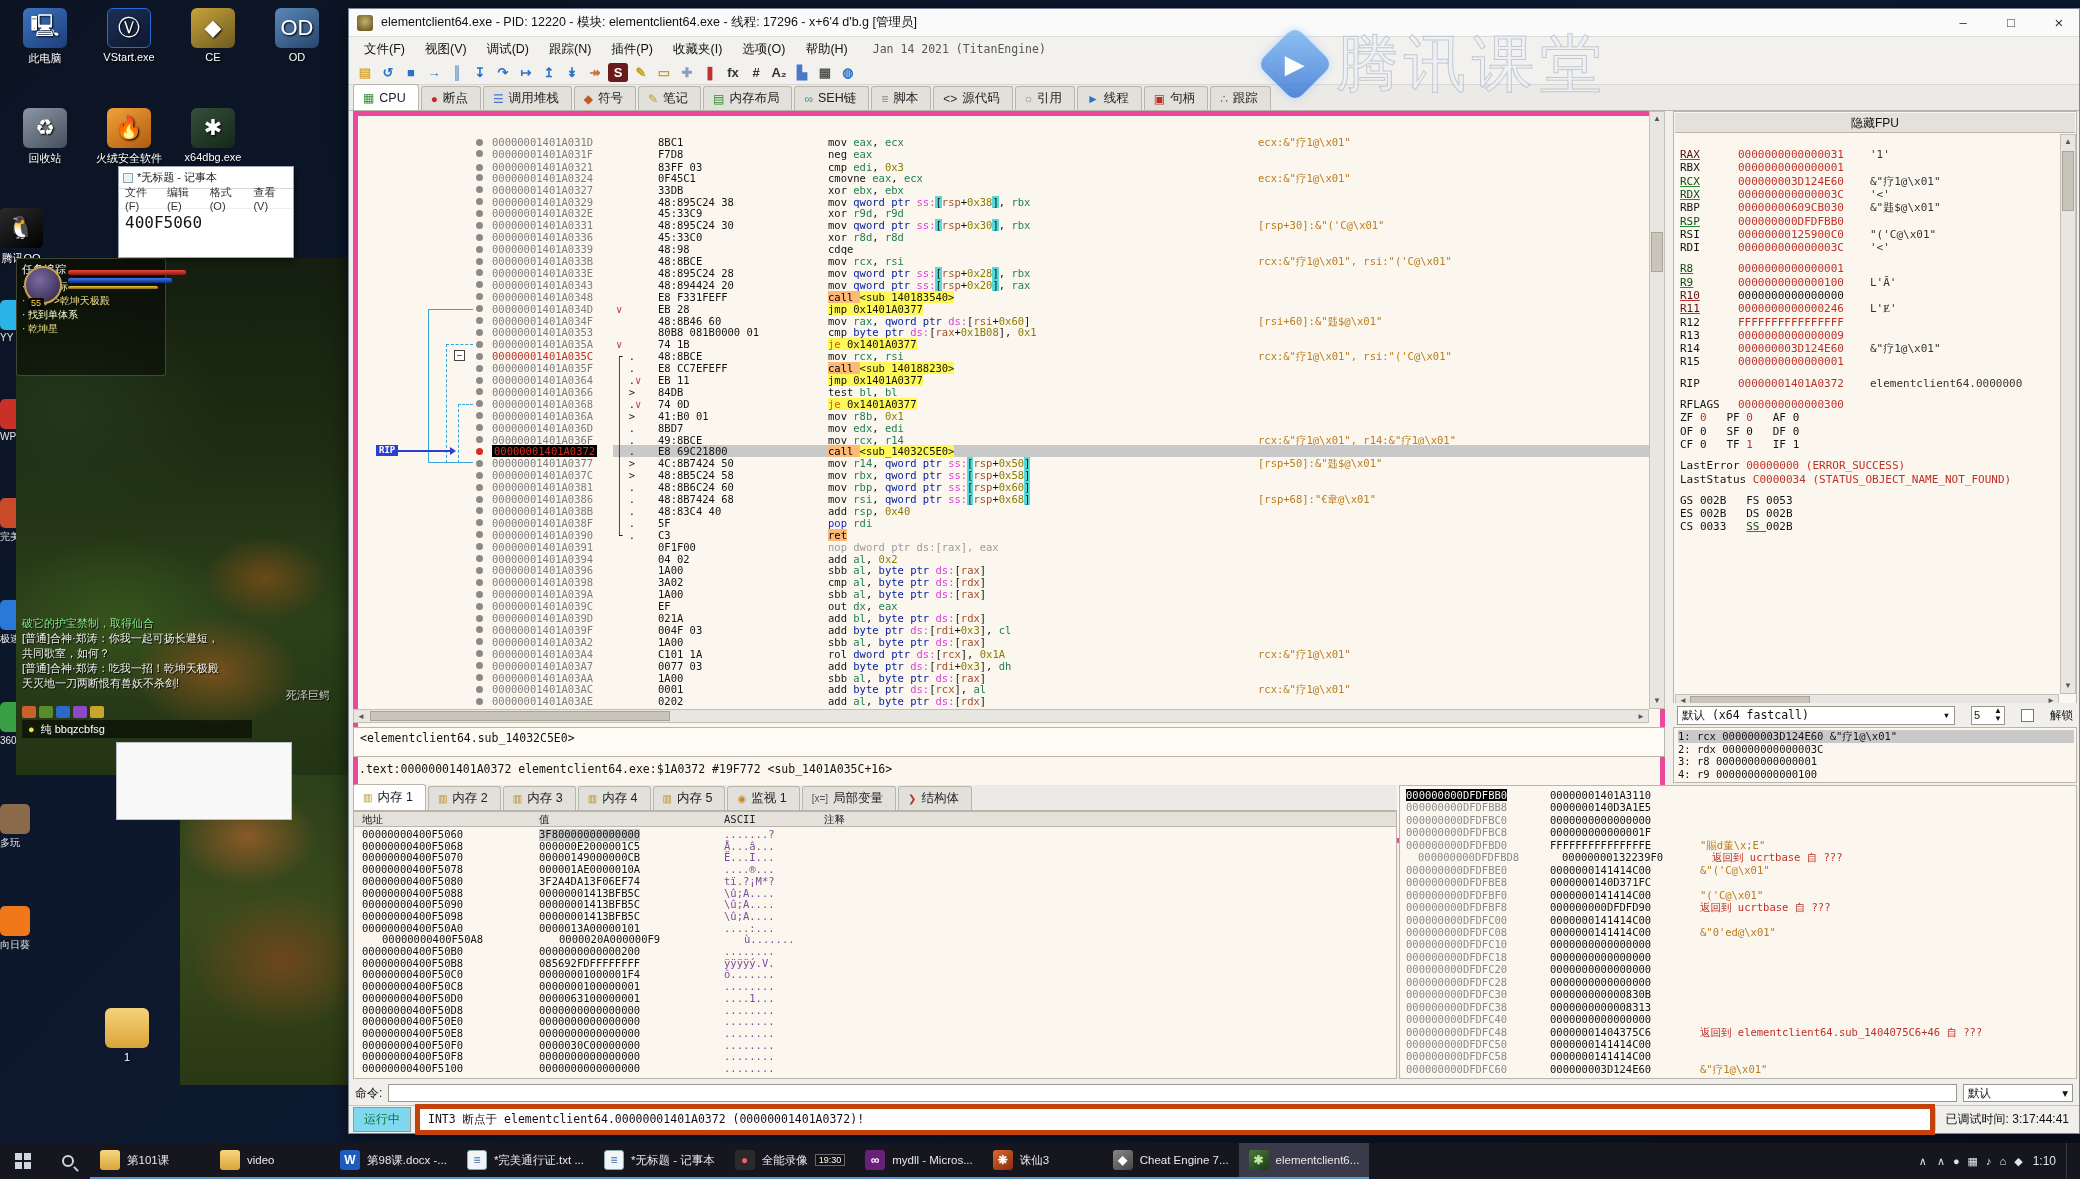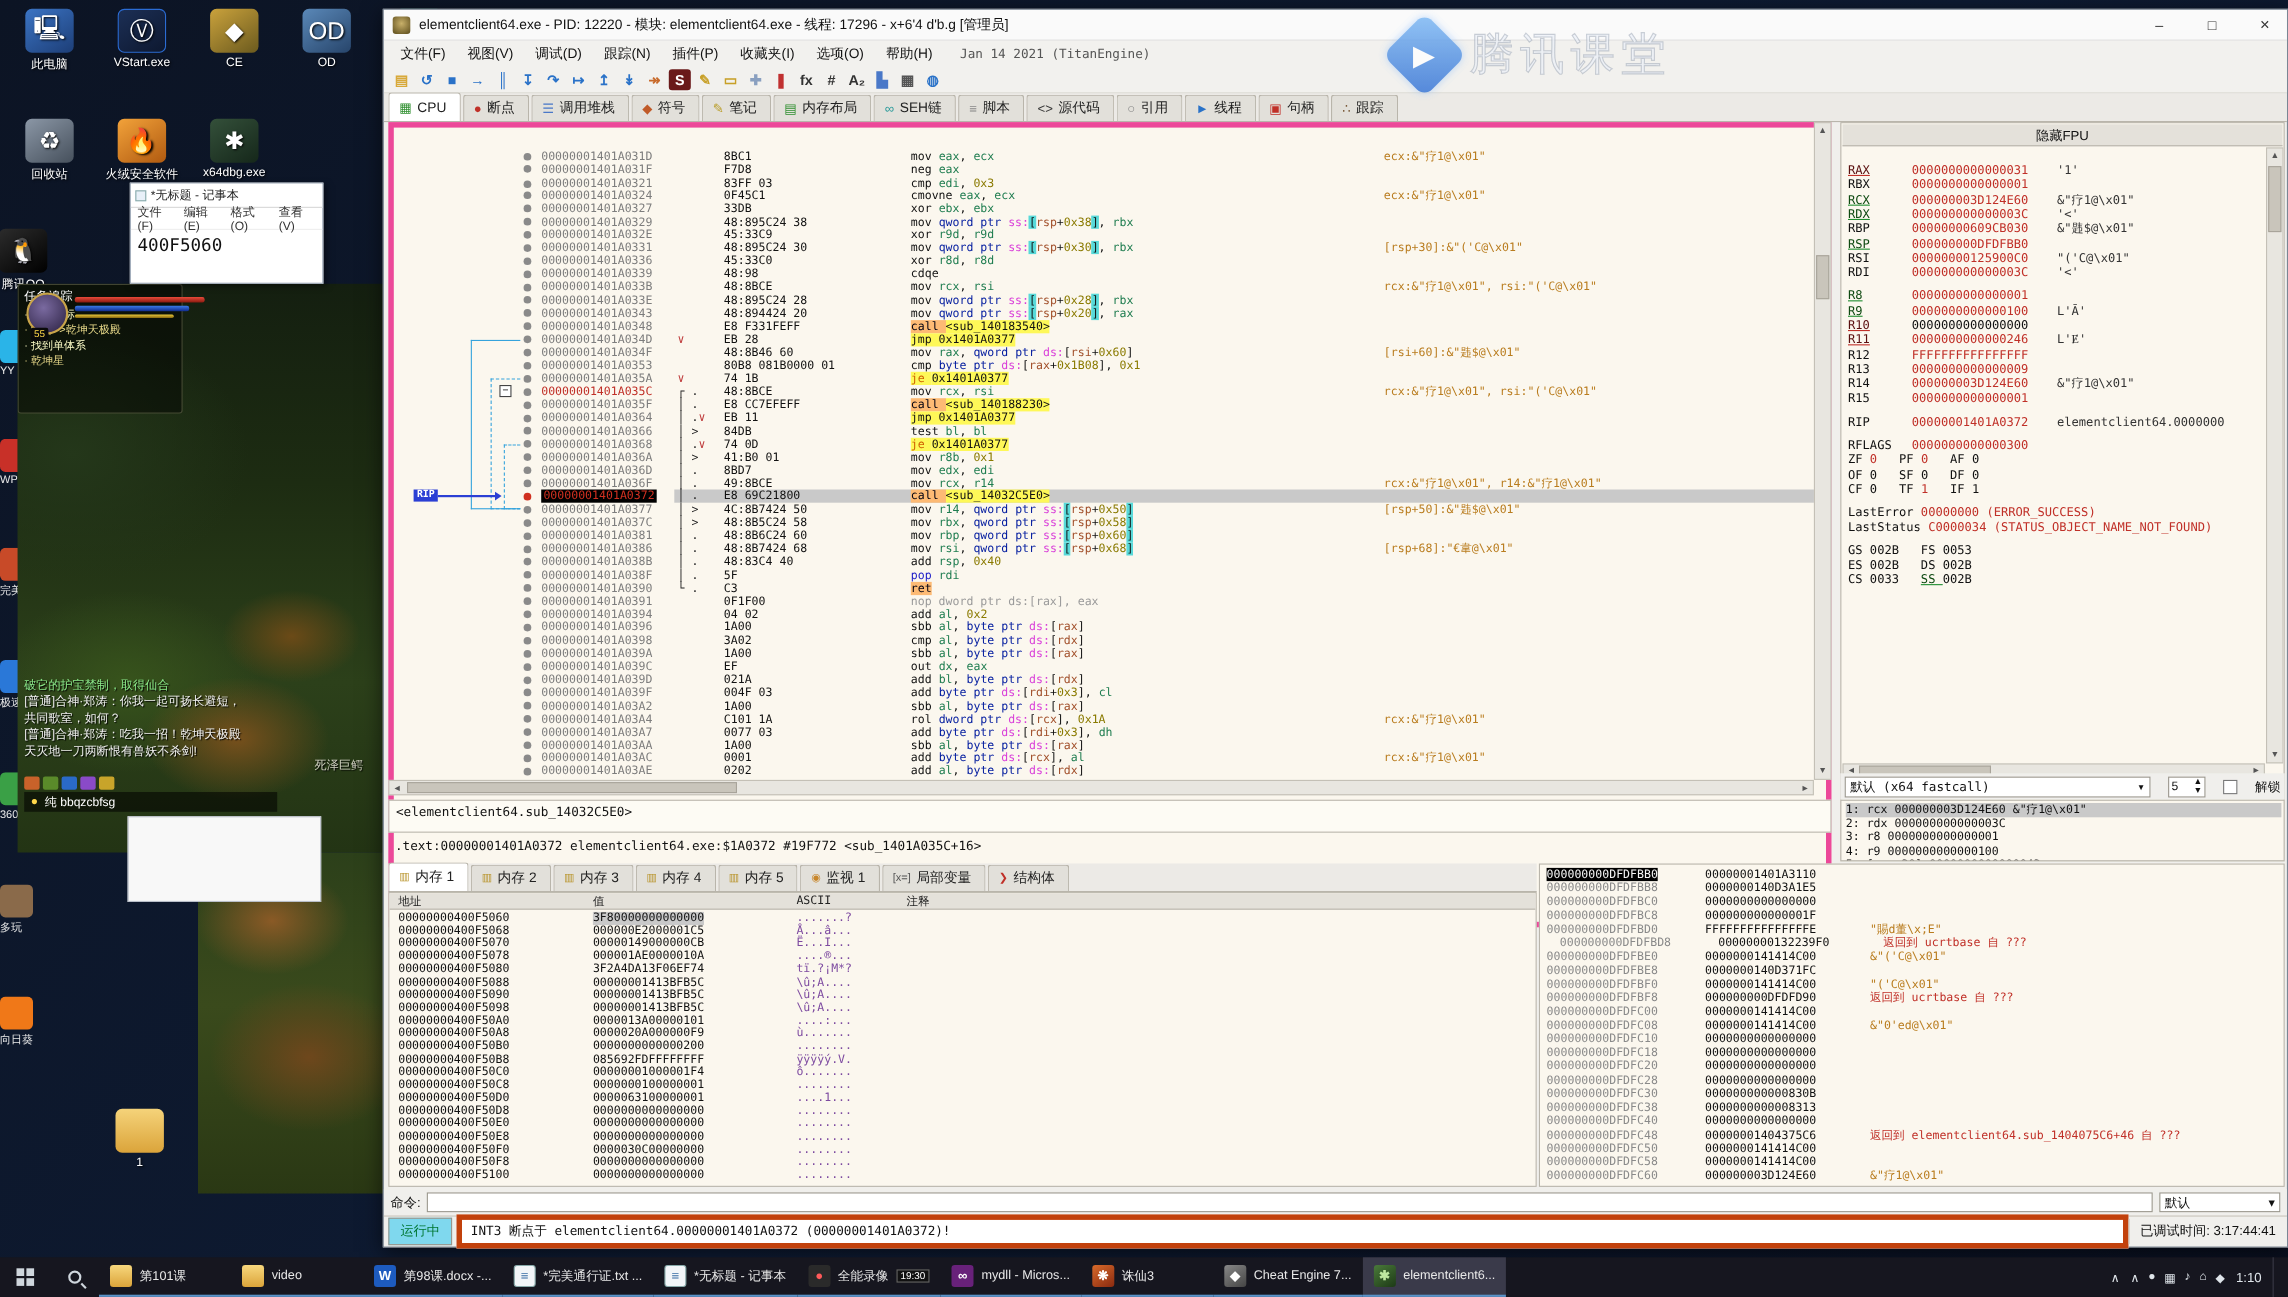--- a/index.html
+++ b/index.html
@@ -45,21 +45,21 @@
   #quest .qh{color:#fff;font-size:11px;margin-bottom:3px}
   #quest .ql{line-height:14px;white-space:nowrap;overflow:hidden}
   #quest .ql:nth-child(odd){color:#fdfdc8}
   .chatline{font-size:11px;line-height:15px;text-shadow:1px 1px 1px #000;white-space:nowrap}
   #chatin{background:rgba(0,0,0,.55);color:#fff;font-size:11px;height:18px;display:flex;align-items:center;padding:0 6px;gap:6px}
   .chip{width:14px;height:12px;border-radius:2px;display:inline-block}
   
   #wm{left:1268px;top:22px;z-index:6;display:flex;align-items:center;gap:14px;opacity:.8;pointer-events:none}
   #wm .logo{width:54px;height:54px;transform:rotate(45deg);background:linear-gradient(135deg,#7ab8f5,#2b6cd4);border-radius:10px;display:flex;align-items:center;justify-content:center;box-shadow:0 0 8px rgba(120,180,255,.6)}
   #wm .logo span{transform:rotate(-45deg);color:#fff;font-size:26px}
-  #wm .wtxt{font-size:40px;color:rgba(235,240,248,.85);letter-spacing:6px;-webkit-text-stroke:1px rgba(150,160,175,.6)}
+  #wm .wtxt{font-size:62px;color:rgba(235,240,248,.85);letter-spacing:6px;-webkit-text-stroke:1px rgba(150,160,175,.6)}
   
   #dbg{left:348px;top:8px;width:1732px;height:1126px;background:#f0efec;border:1px solid #7a8694;box-shadow:0 4px 18px rgba(0,0,0,.6);z-index:3;font-size:12px;color:#111}
   #titlebar{left:0;top:0;width:100%;height:28px;background:#fafafa;display:flex;align-items:center;padding-left:8px;gap:8px;border-bottom:1px solid #dcdcdc}
   #titlebar .appico{width:16px;height:16px;background:radial-gradient(circle at 50% 40%,#c8b06a,#5a4a1a);border-radius:3px}
   #titlebar .t{font-size:12.5px;color:#111;flex:1;white-space:nowrap;overflow:hidden}
   .wbtn{width:40px;height:27px;display:flex;align-items:center;justify-content:center;font-size:13px;color:#333}
   .wbtn:last-child{font-size:15px}
   #menubar{left:0;top:28px;width:100%;height:24px;display:flex;align-items:center;gap:2px;padding:0 6px;background:#f2f1ee}
   #menubar .mi{padding:3px 9px;font-size:12.5px;color:#111}
   #menubar .mdate{margin-left:14px;font-family:"DejaVu Sans Mono",monospace;font-size:11.5px;color:#555}
@@ -577,21 +577,21 @@
     <div></div>
   <div class="mrow" style="top: 17px;"><span class="ma">00000000400F5060</span><span class="mv sel">3F80000000000000</span><span class="masc">.......?</span></div>
       <div class="mrow" style="top: 28.7px;"><span class="ma">00000000400F5068</span><span class="mv">000000E2000001C5</span><span class="masc">Å...â...</span></div>
       <div class="mrow" style="top: 40.4px;"><span class="ma">00000000400F5070</span><span class="mv">00000149000000CB</span><span class="masc">Ë...I...</span></div>
       <div class="mrow" style="top: 52.1px;"><span class="ma">00000000400F5078</span><span class="mv">000001AE0000010A</span><span class="masc">....®...</span></div>
       <div class="mrow" style="top: 63.8px;"><span class="ma">00000000400F5080</span><span class="mv">3F2A4DA13F06EF74</span><span class="masc">tï.?¡M*?</span></div>
       <div class="mrow" style="top: 75.5px;"><span class="ma">00000000400F5088</span><span class="mv">00000001413BFB5C</span><span class="masc">\û;A....</span></div>
       <div class="mrow" style="top: 87.2px;"><span class="ma">00000000400F5090</span><span class="mv">00000001413BFB5C</span><span class="masc">\û;A....</span></div>
       <div class="mrow" style="top: 98.9px;"><span class="ma">00000000400F5098</span><span class="mv">00000001413BFB5C</span><span class="masc">\û;A....</span></div>
       <div class="mrow" style="top: 110.6px;"><span class="ma">00000000400F50A0</span><span class="mv">0000013A00000101</span><span class="masc">....:...</span></div>
-      <div class="mrow" style="top: 122.3px;"><span class="ma">00000000400F50A8</span><span class="mv">0000020A000000F9</span><span class="masc">ù.......</span></div>
+      <div class="mrow" style="top: 122.3px; margin-left: 20px;"><span class="ma">00000000400F50A8</span><span class="mv">0000020A000000F9</span><span class="masc">ù.......</span></div>
       <div class="mrow" style="top: 134px;"><span class="ma">00000000400F50B0</span><span class="mv">0000000000000200</span><span class="masc">........</span></div>
       <div class="mrow" style="top: 145.7px;"><span class="ma">00000000400F50B8</span><span class="mv">085692FDFFFFFFFF</span><span class="masc">ÿÿÿÿý.V.</span></div>
       <div class="mrow" style="top: 157.4px;"><span class="ma">00000000400F50C0</span><span class="mv">00000001000001F4</span><span class="masc">ô.......</span></div>
       <div class="mrow" style="top: 169.1px;"><span class="ma">00000000400F50C8</span><span class="mv">0000000100000001</span><span class="masc">........</span></div>
       <div class="mrow" style="top: 180.8px;"><span class="ma">00000000400F50D0</span><span class="mv">0000063100000001</span><span class="masc">....1...</span></div>
       <div class="mrow" style="top: 192.5px;"><span class="ma">00000000400F50D8</span><span class="mv">0000000000000000</span><span class="masc">........</span></div>
       <div class="mrow" style="top: 204.2px;"><span class="ma">00000000400F50E0</span><span class="mv">0000000000000000</span><span class="masc">........</span></div>
       <div class="mrow" style="top: 215.9px;"><span class="ma">00000000400F50E8</span><span class="mv">0000000000000000</span><span class="masc">........</span></div>
       <div class="mrow" style="top: 227.6px;"><span class="ma">00000000400F50F0</span><span class="mv">0000030C00000000</span><span class="masc">........</span></div>
       <div class="mrow" style="top: 239.3px;"><span class="ma">00000000400F50F8</span><span class="mv">0000000000000000</span><span class="masc">........</span></div>

